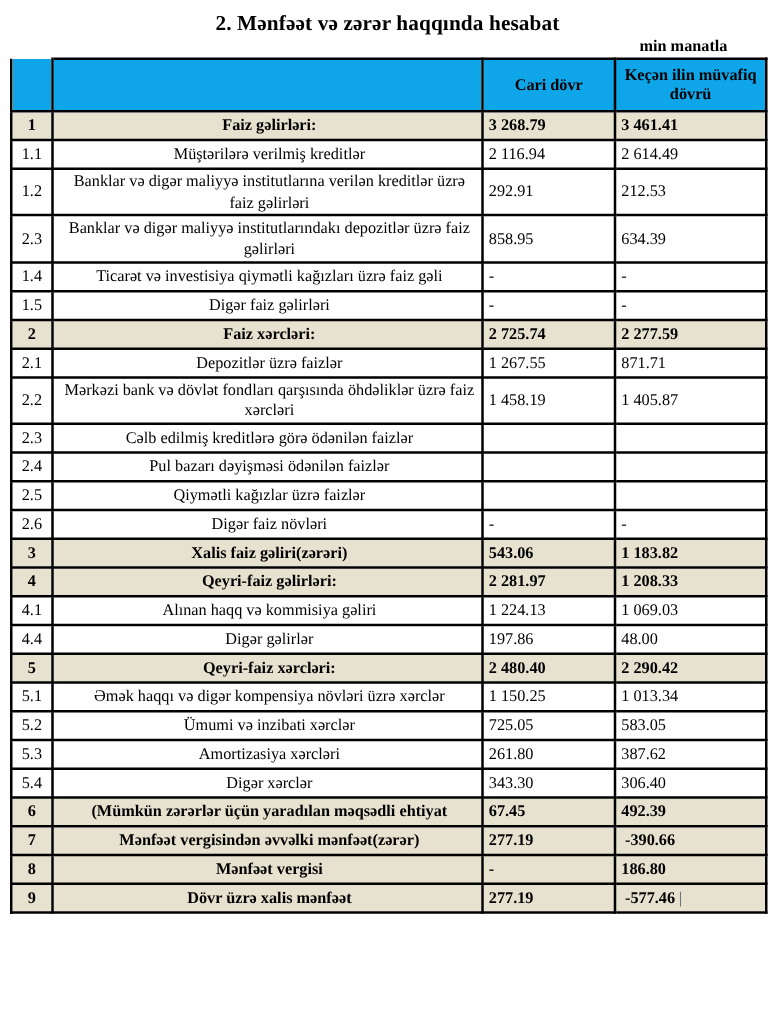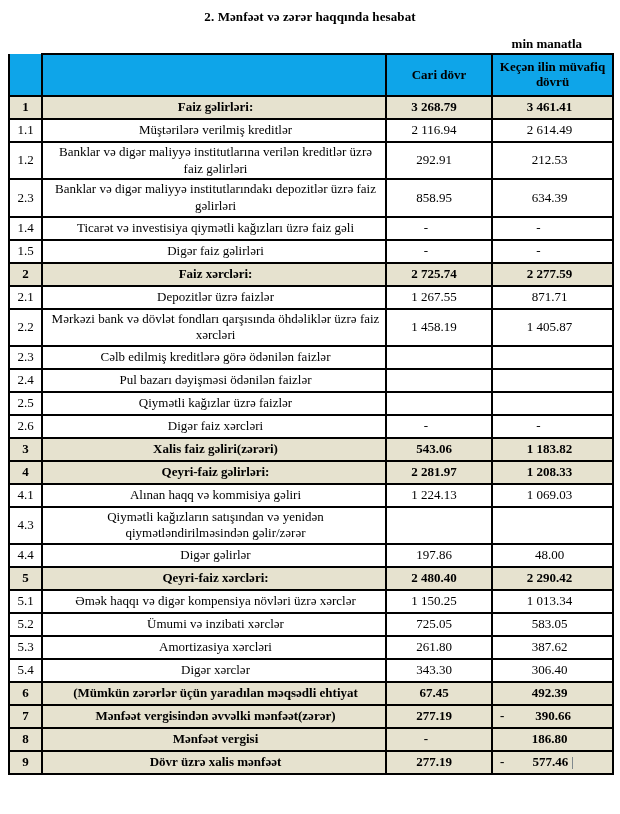--- a/index.html
+++ b/index.html
@@ -8,30 +8,29 @@
     background: #ffffff;
     color: #000;
     font-family: "Liberation Serif", "DejaVu Serif", serif;
     overflow: hidden;
   }
   .page { width: 620px; height: 814px; position: relative; }
 
   .doc-title {
     text-align: center;
     font-weight: bold;
-    font-size: 13px;
+    font-size: 17px;
     padding-top: 9px;
     letter-spacing: 0.1px;
   }
   .unit-note {
     text-align: right;
     font-weight: bold;
     font-size: 13px;
     padding-right: 38px;
-    margin-top: 11px;
     margin-bottom: 1px;
   }
 
   table.pnl {
     border-collapse: collapse;
     margin-left: 8px;
     width: 604px;
     table-layout: fixed;
   }
   col.c-no    { width: 33px; }
@@ -52,21 +51,21 @@
     font-weight: bold;
     text-align: center;
     background: #0ea5e9;
     line-height: 1.15;
   }
   thead th.h-no { border-top: none; }
 
   td.no { text-align: center; padding: 1px 2px; height: 19px; }
   td.label { text-align: center; padding-left: 5px; padding-right: 2px; }
   td.label.clip { white-space: nowrap; }
-  td.num { text-align: center; padding-right: 14px; margin-top: 16px; }
+  td.num { text-align: left; padding-right: 14px; margin-top: 16px; }
   td.num.prev { padding-right: 10px; }
   td.num.dash { padding-right: 30px; }
   td.num.prev.dash { padding-right: 32px; }
 
   tr.section td { background: #e6e2cf; font-weight: bold; }
   tr.sub td { background: #fff; font-weight: normal; }
 
   td.num .minus { float: left; padding-left: 3px; }
   .cursor-mark {
     display: inline-block;
@@ -167,21 +166,21 @@
           <td class="num prev"></td>
         </tr>
         <tr class="sub">
           <td class="no">2.5</td>
           <td class="label">Qiymətli kağızlar üzrə faizlər</td>
           <td class="num cur"></td>
           <td class="num prev"></td>
         </tr>
         <tr class="sub">
           <td class="no">2.6</td>
-          <td class="label">Digər faiz xərcləri</td>
+          <td class="label">Digər faiz növləri</td>
           <td class="num cur dash">-</td>
           <td class="num prev dash">-</td>
         </tr>
         <tr class="section">
           <td class="no">3</td>
           <td class="label">Xalis faiz gəliri(zərəri)</td>
           <td class="num cur">543.06</td>
           <td class="num prev">1 183.82</td>
         </tr>
         <tr class="section">
@@ -190,26 +189,20 @@
           <td class="num cur">2 281.97</td>
           <td class="num prev">1 208.33</td>
         </tr>
         <tr class="sub">
           <td class="no">4.1</td>
           <td class="label">Alınan haqq və kommisiya gəliri</td>
           <td class="num cur">1 224.13</td>
           <td class="num prev">1 069.03</td>
         </tr>
         <tr class="sub">
-          <td class="no">4.3</td>
-          <td class="label">Qiymətli kağızların satışından və yenidən qiymətləndirilməsindən gəlir/zərər</td>
-          <td class="num cur"></td>
-          <td class="num prev"></td>
-        </tr>
-        <tr class="sub">
           <td class="no">4.4</td>
           <td class="label">Digər gəlirlər</td>
           <td class="num cur">197.86</td>
           <td class="num prev">48.00</td>
         </tr>
         <tr class="section">
           <td class="no">5</td>
           <td class="label">Qeyri-faiz xərcləri:</td>
           <td class="num cur">2 480.40</td>
           <td class="num prev">2 290.42</td>

